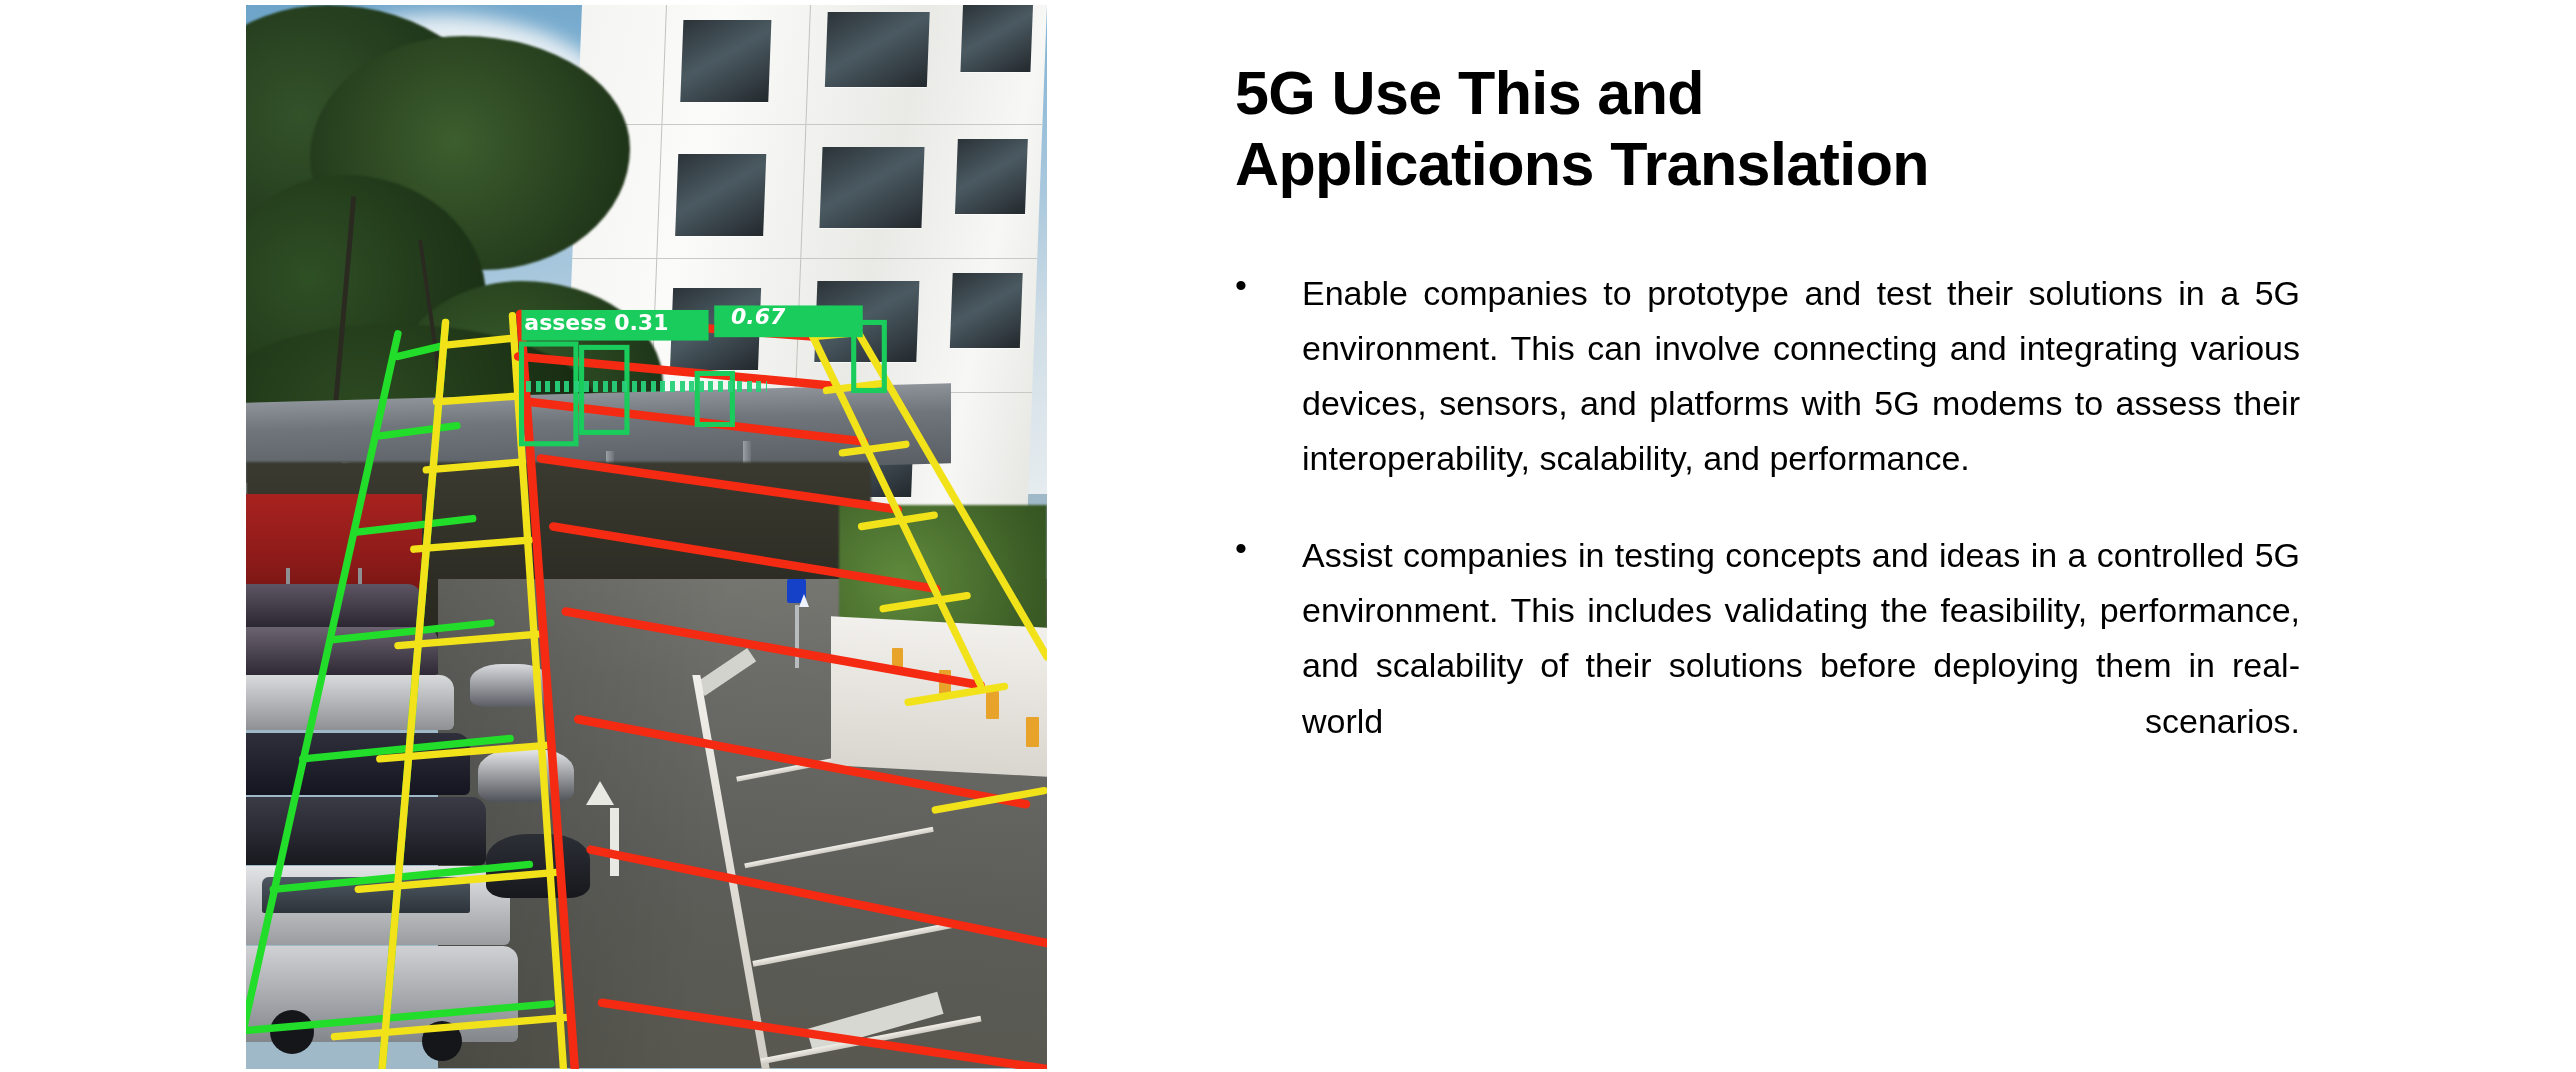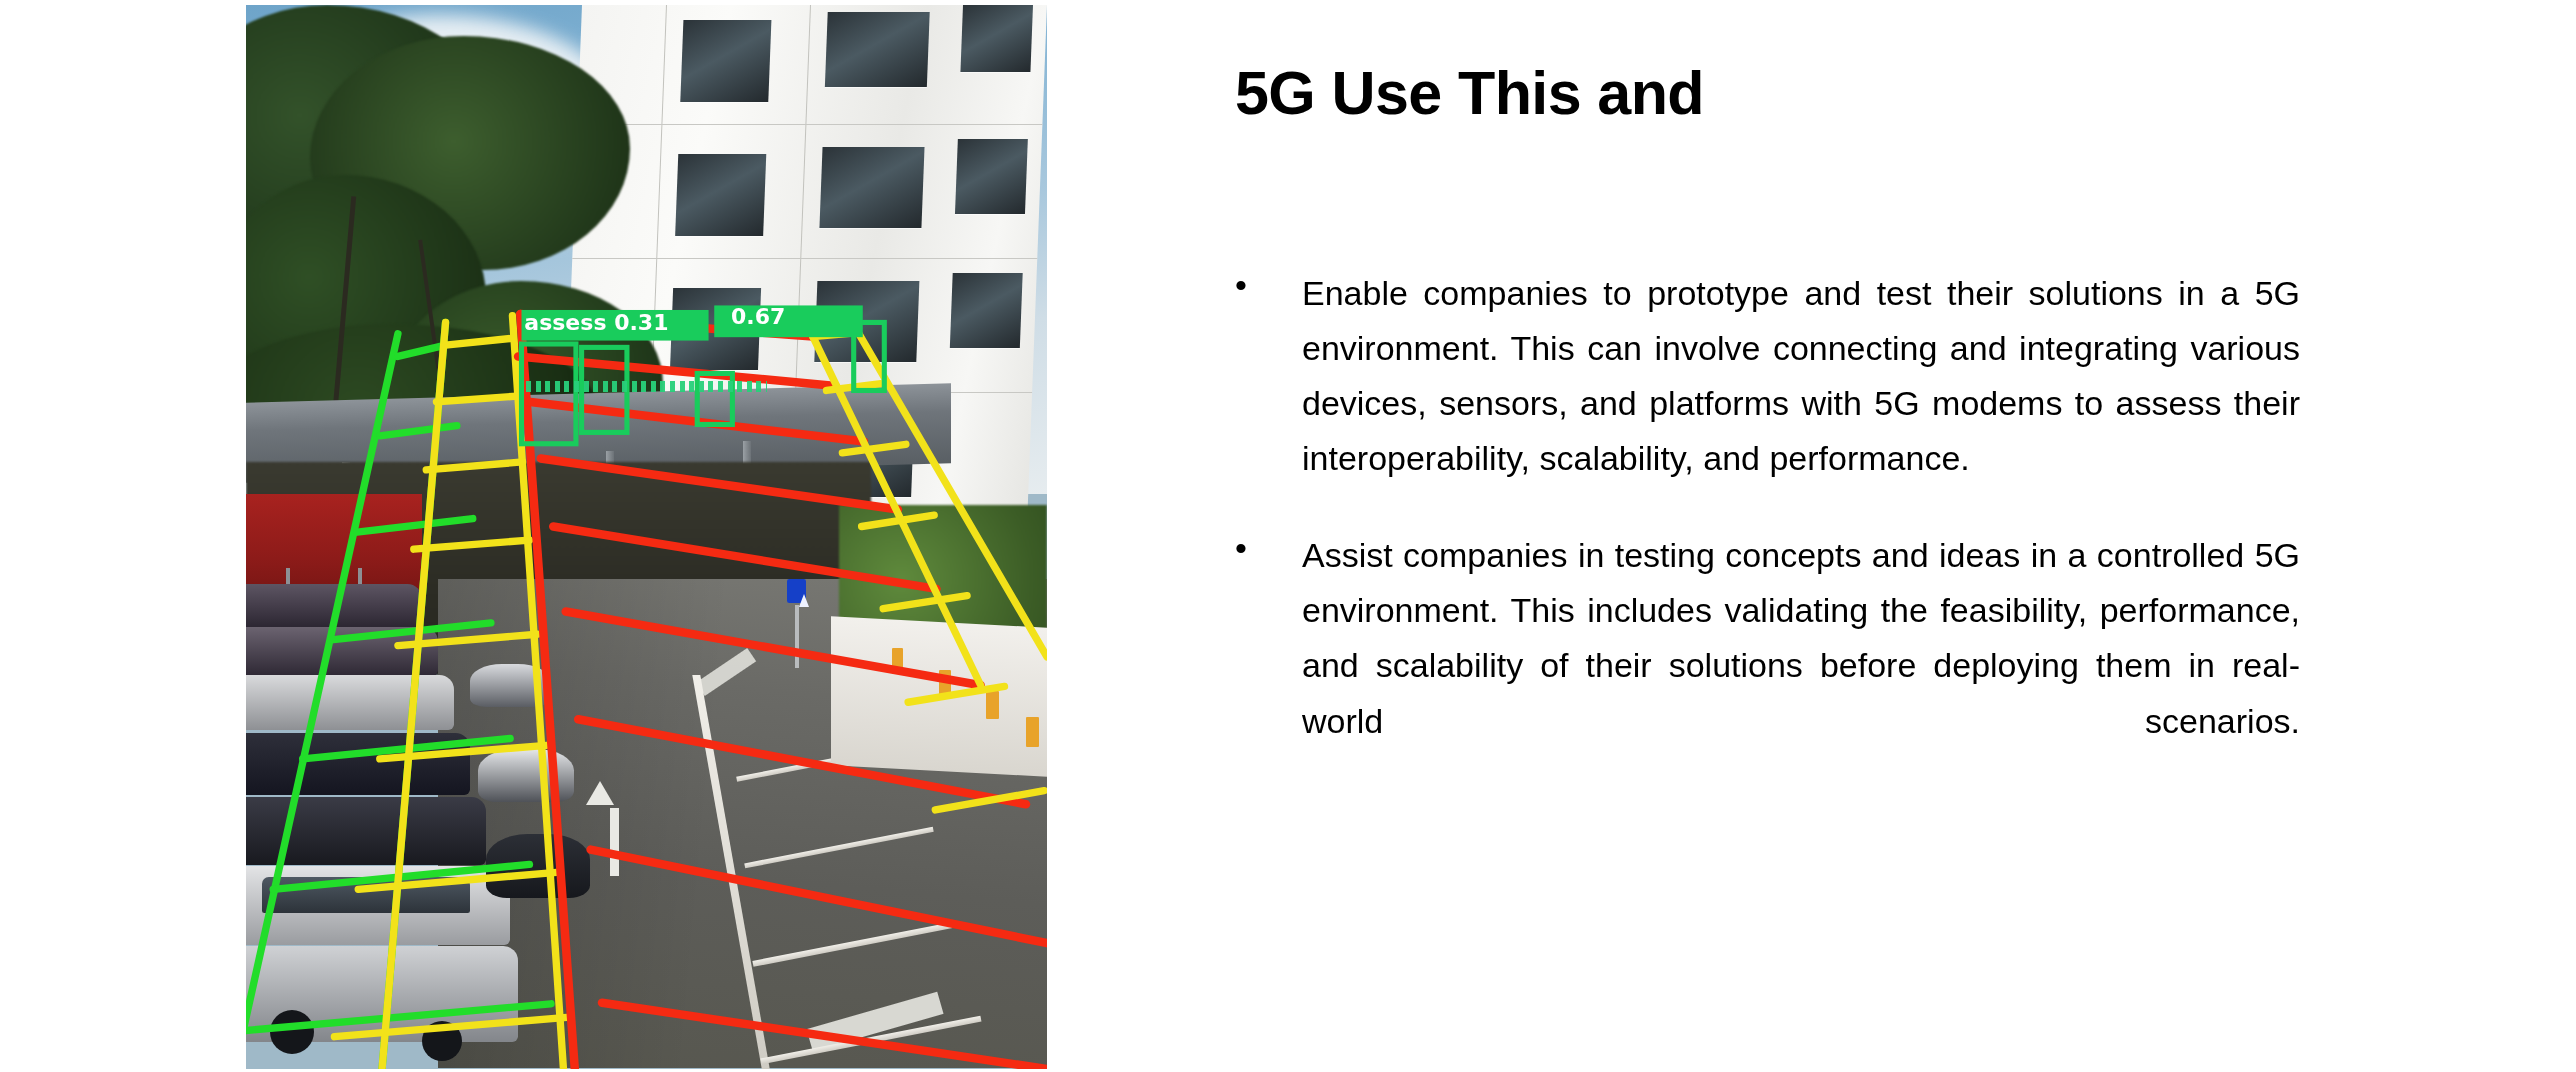--- a/index.html
+++ b/index.html
@@ -235,32 +235,33 @@
     <g>
       <rect x="486" y="538" width="330" height="54" fill="#19cc5c"></rect>
       <rect x="826" y="530" width="262" height="56" fill="#19cc5c"></rect>
     </g>
   </svg>
 
   <div class="lbl" style="left:34.4%;top:28.7%;font-size:22px;padding:1.7px 2.8px;background:transparent;">
     <span>assess</span>
     <span>0.31</span>
   </div>
-  <div class="lbl" style="left:60.2%;top:28.2%;font-size:22px;padding:1.7px 2.8px;background:transparent;">
+  <div class="lbl" style="left:60.2%;top:28.2%;font-size:22px;padding:1.7px 2.8px;background:transparent;font-style:italic;">
     <span>0.67</span>
   </div>
 
   <div style="position:absolute;left:35%;top:35.4%;width:30%;height:11.3px;
               background:repeating-linear-gradient(90deg,#28d07a 0 5.1px,transparent 5.1px 9.6px);opacity:.95;"></div>
 </div>
 
 <div id="text-col">
 
   <h1 id="slide-title">
     <span>5G Use This and</span><br>
+    <span>Applications Translation</span>
   </h1>
 
   <div id="bullets">
 
     <div class="bullet">
       <span class="dot">•</span>
       <span class="btxt">Enable companies to prototype and test their solutions in a 5G environment. This can involve connecting and integrating various devices, sensors, and platforms with 5G modems to assess their interoperability, scalability, and performance.</span>
     </div>
 
     <div class="bullet">

